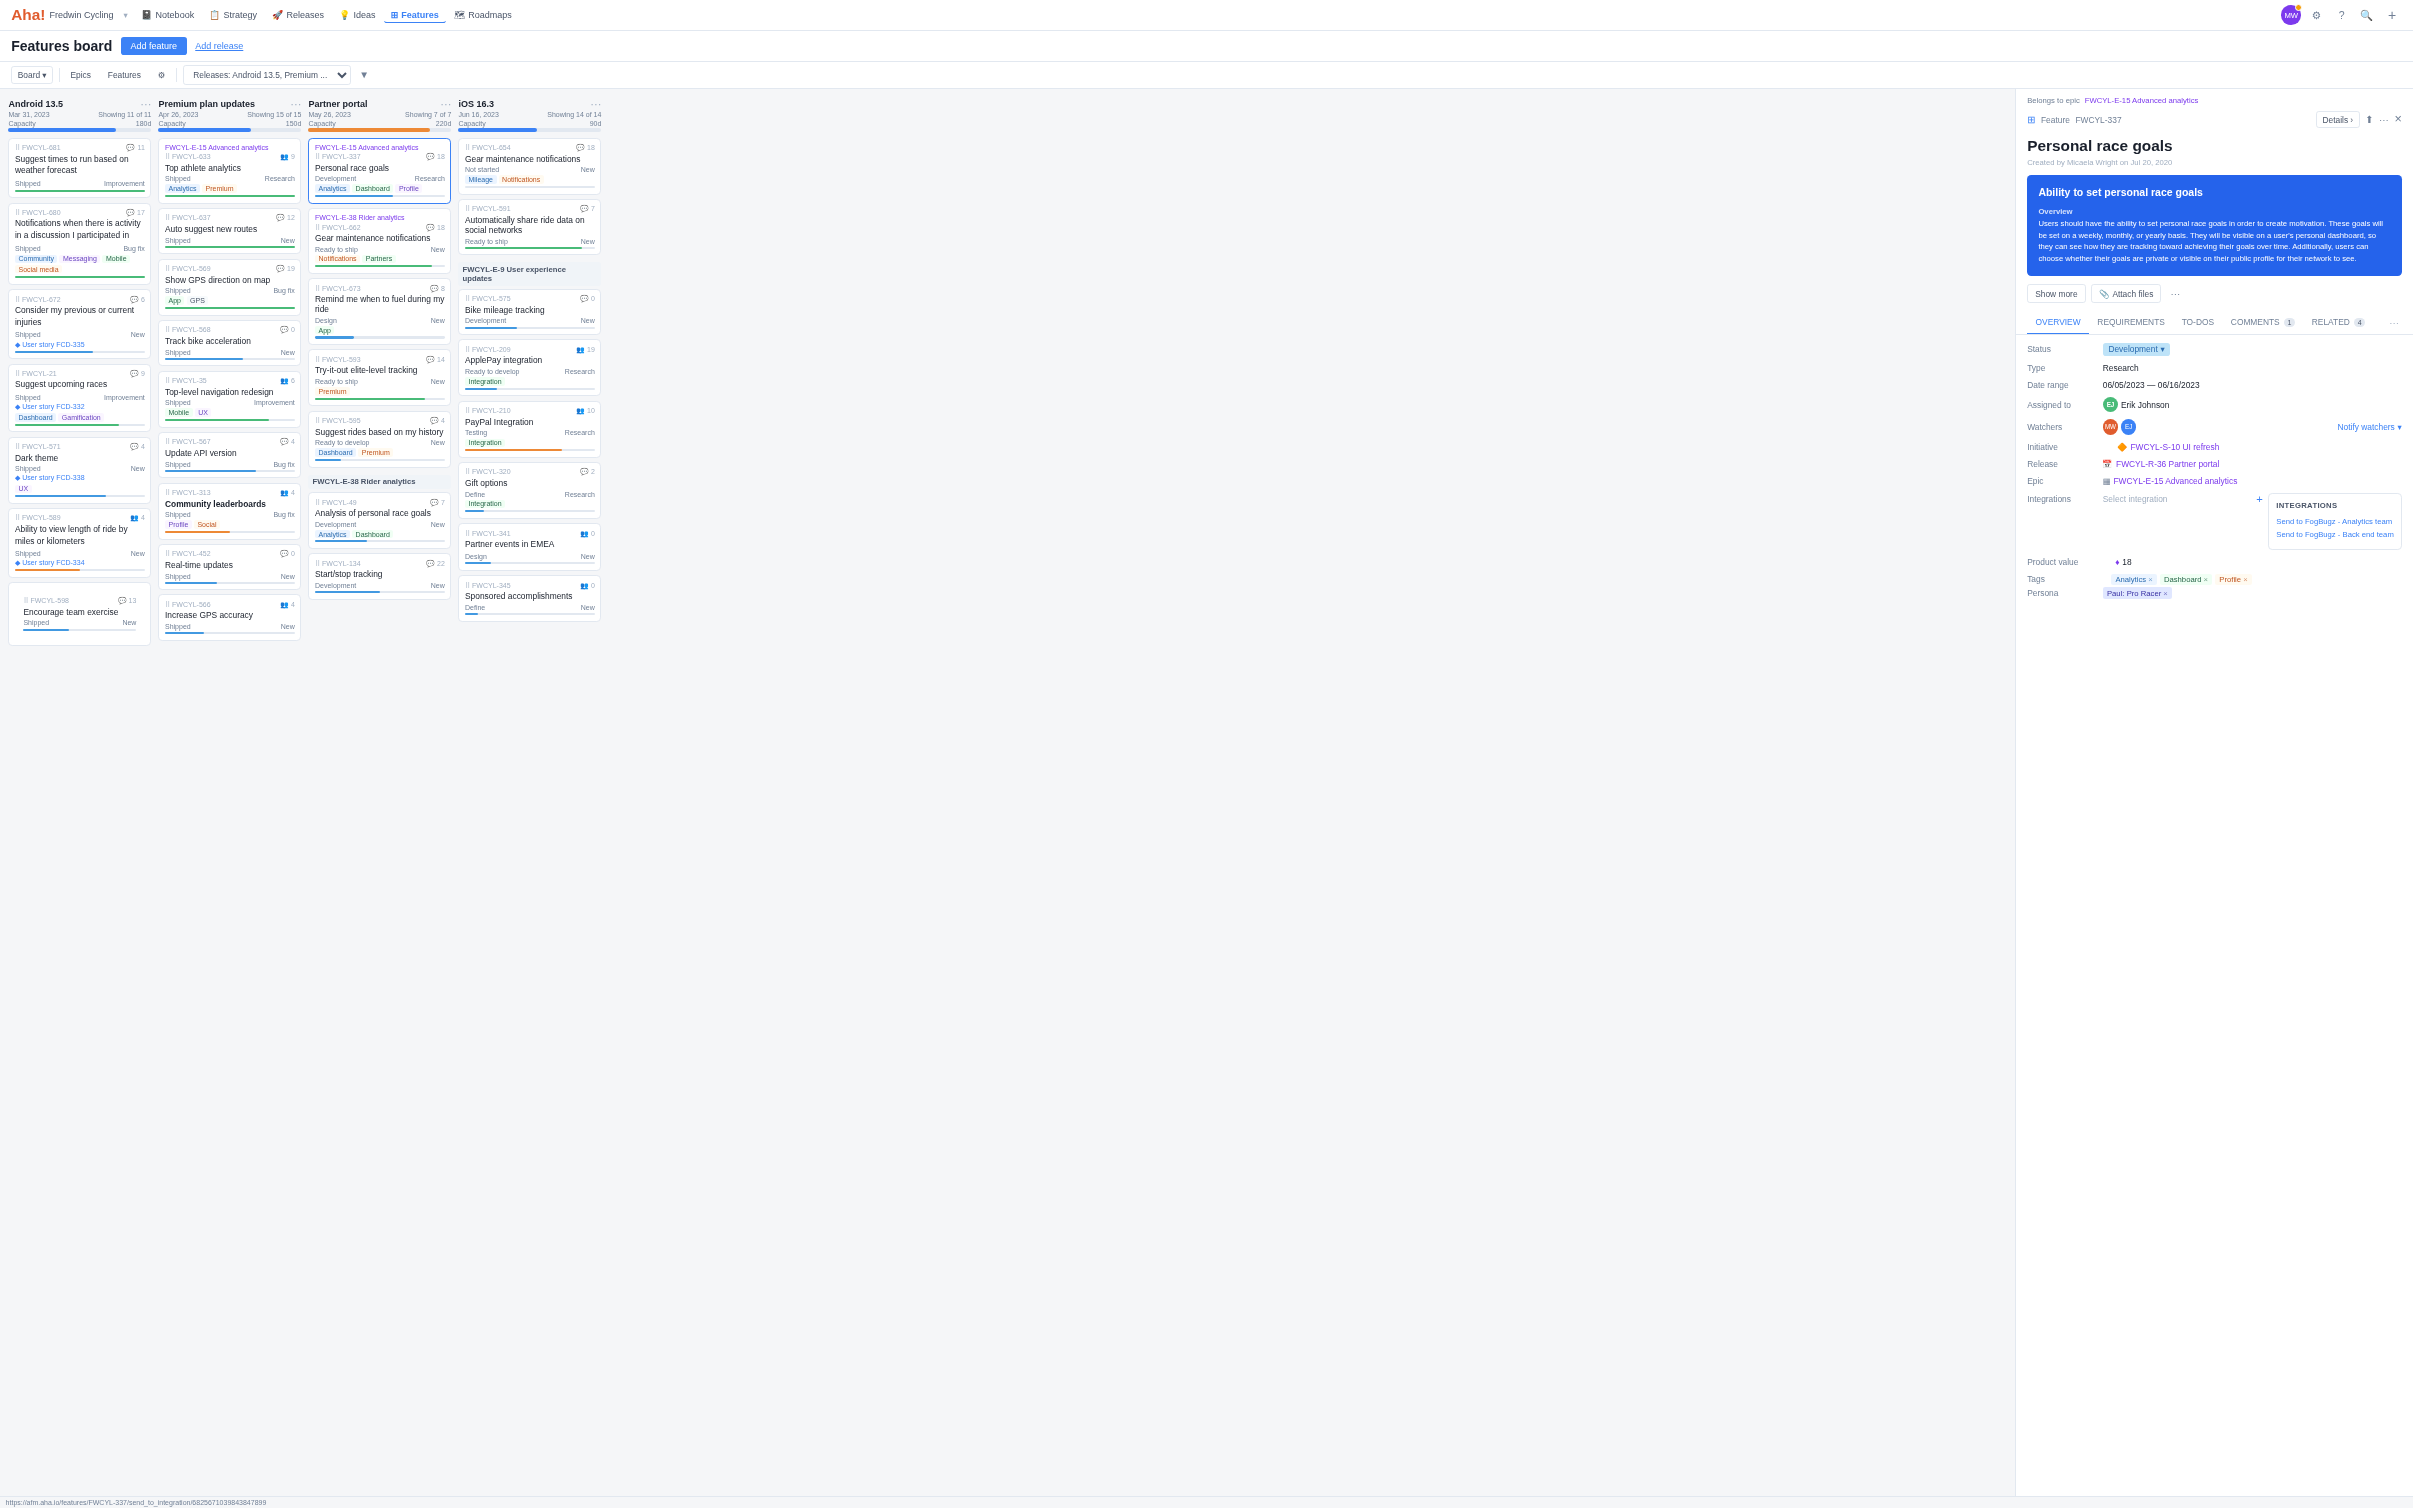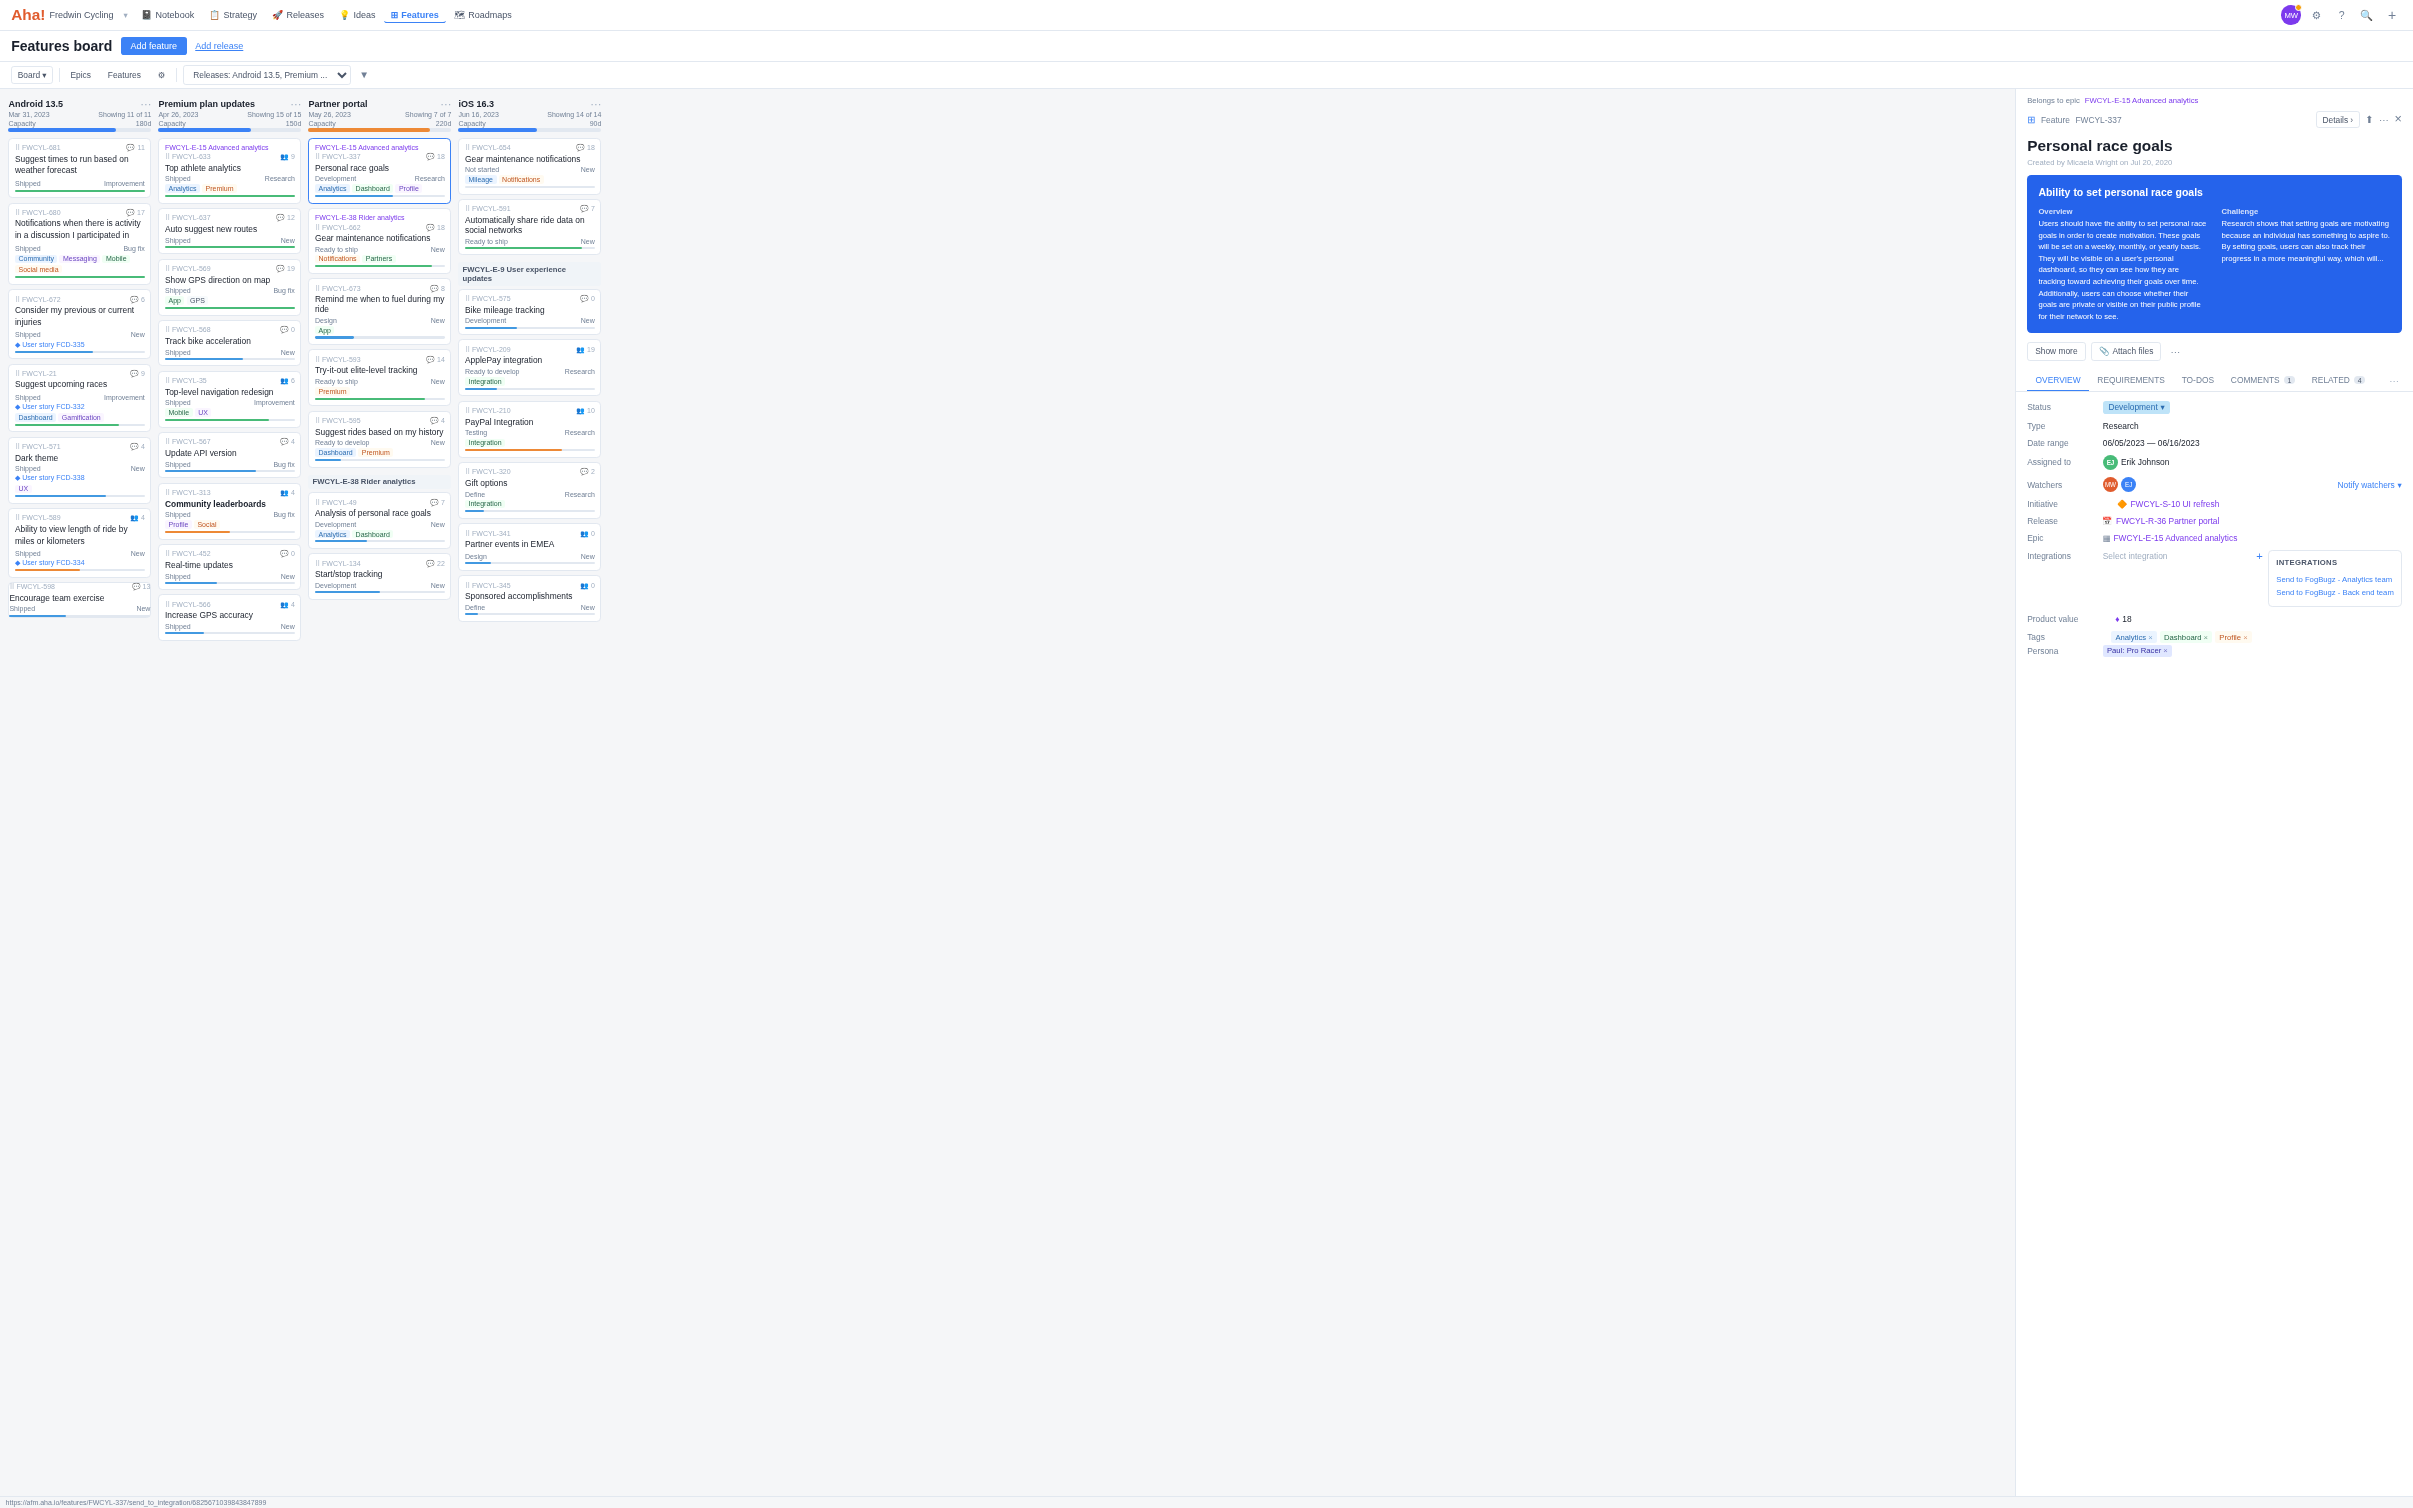--- a/index.html
+++ b/index.html
@@ -176,21 +176,21 @@
         <div style="display:flex;justify-content:space-between;font-size:7px;color:#718096;margin-bottom:2.1px;">
           <span>Shipped</span>
             <span>New</span>
         </div>
         <div style="font-size:7px;color:#3b82f6;margin-bottom:2.1px;">◆ User story FCD-334</div>
         <div style="height:2.1px;background:#e2e8f0;border-radius:1.4px;">
             <div style="height:2.1px;width:50%;background:#ed8936;border-radius:1.4px;"></div>
           </div>
       </div>
 
-      <div style="background:#fff;border-radius:4.2px;padding:0;border:0.7px solid #e2e8f0;cursor:pointer;margin-bottom:4.2px;">
+      <div style="background:#fff;border-radius:4.2px;padding:14px;border:0.7px solid #e2e8f0;cursor:pointer;margin-bottom:4.2px;">
         <div style="display:flex;justify-content:space-between;align-items:center;font-size:7px;color:#a0aec0;margin-bottom:1.4px;">
           <span>⠿ FWCYL-598</span>
             <span>💬 13</span>
         </div>
         <div style="font-size:8.4px;font-weight:500;color:#1a202c;margin-bottom:2.8px;">Encourage team exercise</div>
         <div style="display:flex;justify-content:space-between;font-size:7px;color:#718096;">
           <span>Shipped</span>
             <span>New</span>
         </div>
         <div style="height:2.1px;background:#e2e8f0;border-radius:1.4px;margin-top:2.1px;">
@@ -690,24 +690,20 @@
     <h2 style="font-size:15.4px;font-weight:700;color:#1a202c;padding:2.8px 11.2px 2.8px;">Personal race goals</h2>
     <div style="font-size:7.7px;color:#a0aec0;padding:0 11.2px 8.4px;">Created by Micaela Wright on Jul 20, 2020</div>
 
     <div style="background:#2563eb;color:#fff;margin:0 11.2px 8.4px;border-radius:4.2px;padding:11.2px;">
       <div style="font-size:10.5px;font-weight:600;margin-bottom:8.4px;">Ability to set personal race goals</div>
       <div style="display:flex;gap:14px;">
         <div style="flex:1;">
           <div style="font-size:7.7px;font-weight:600;color:rgba(255,255,255,0.8);margin-bottom:2.8px;">Overview</div>
           <div style="font-size:7.7px;color:#fff;line-height:1.5;">Users should have the ability to set personal race goals in order to create motivation. These goals will be set on a weekly, monthly, or yearly basis. They will be visible on a user's personal dashboard, so they can see how they are tracking toward achieving their goals over time. Additionally, users can choose whether their goals are private or visible on their public profile for their network to see.</div>
         </div>
-        <div style="flex:1;">
-          <div style="font-size:7.7px;font-weight:600;color:rgba(255,255,255,0.8);margin-bottom:2.8px;">Challenge</div>
-          <div style="font-size:7.7px;color:#fff;line-height:1.5;">Research shows that setting goals are motivating because an individual has something to aspire to. By setting goals, users can also track their progress in a more meaningful way, which will...</div>
-        </div>
       </div>
     </div>
 
     <div style="display:flex;align-items:center;gap:5.6px;padding:0 11.2px 8.4px;">
       <button style="display:flex;align-items:center;gap:2.8px;font-size:8.4px;color:#4a5568;cursor:pointer;padding:3.5px 7px;border-radius:2.8px;border:0.7px solid #e2e8f0;background:#fff;">Show more</button>
       <button style="display:flex;align-items:center;gap:2.8px;font-size:8.4px;color:#4a5568;cursor:pointer;padding:3.5px 7px;border-radius:2.8px;border:0.7px solid #e2e8f0;background:#fff;">
         📎 <span>Attach files</span>
       </button>
       <span style="color:#718096;cursor:pointer;font-size:9.8px;padding:3.5px;">···</span>
     </div>

